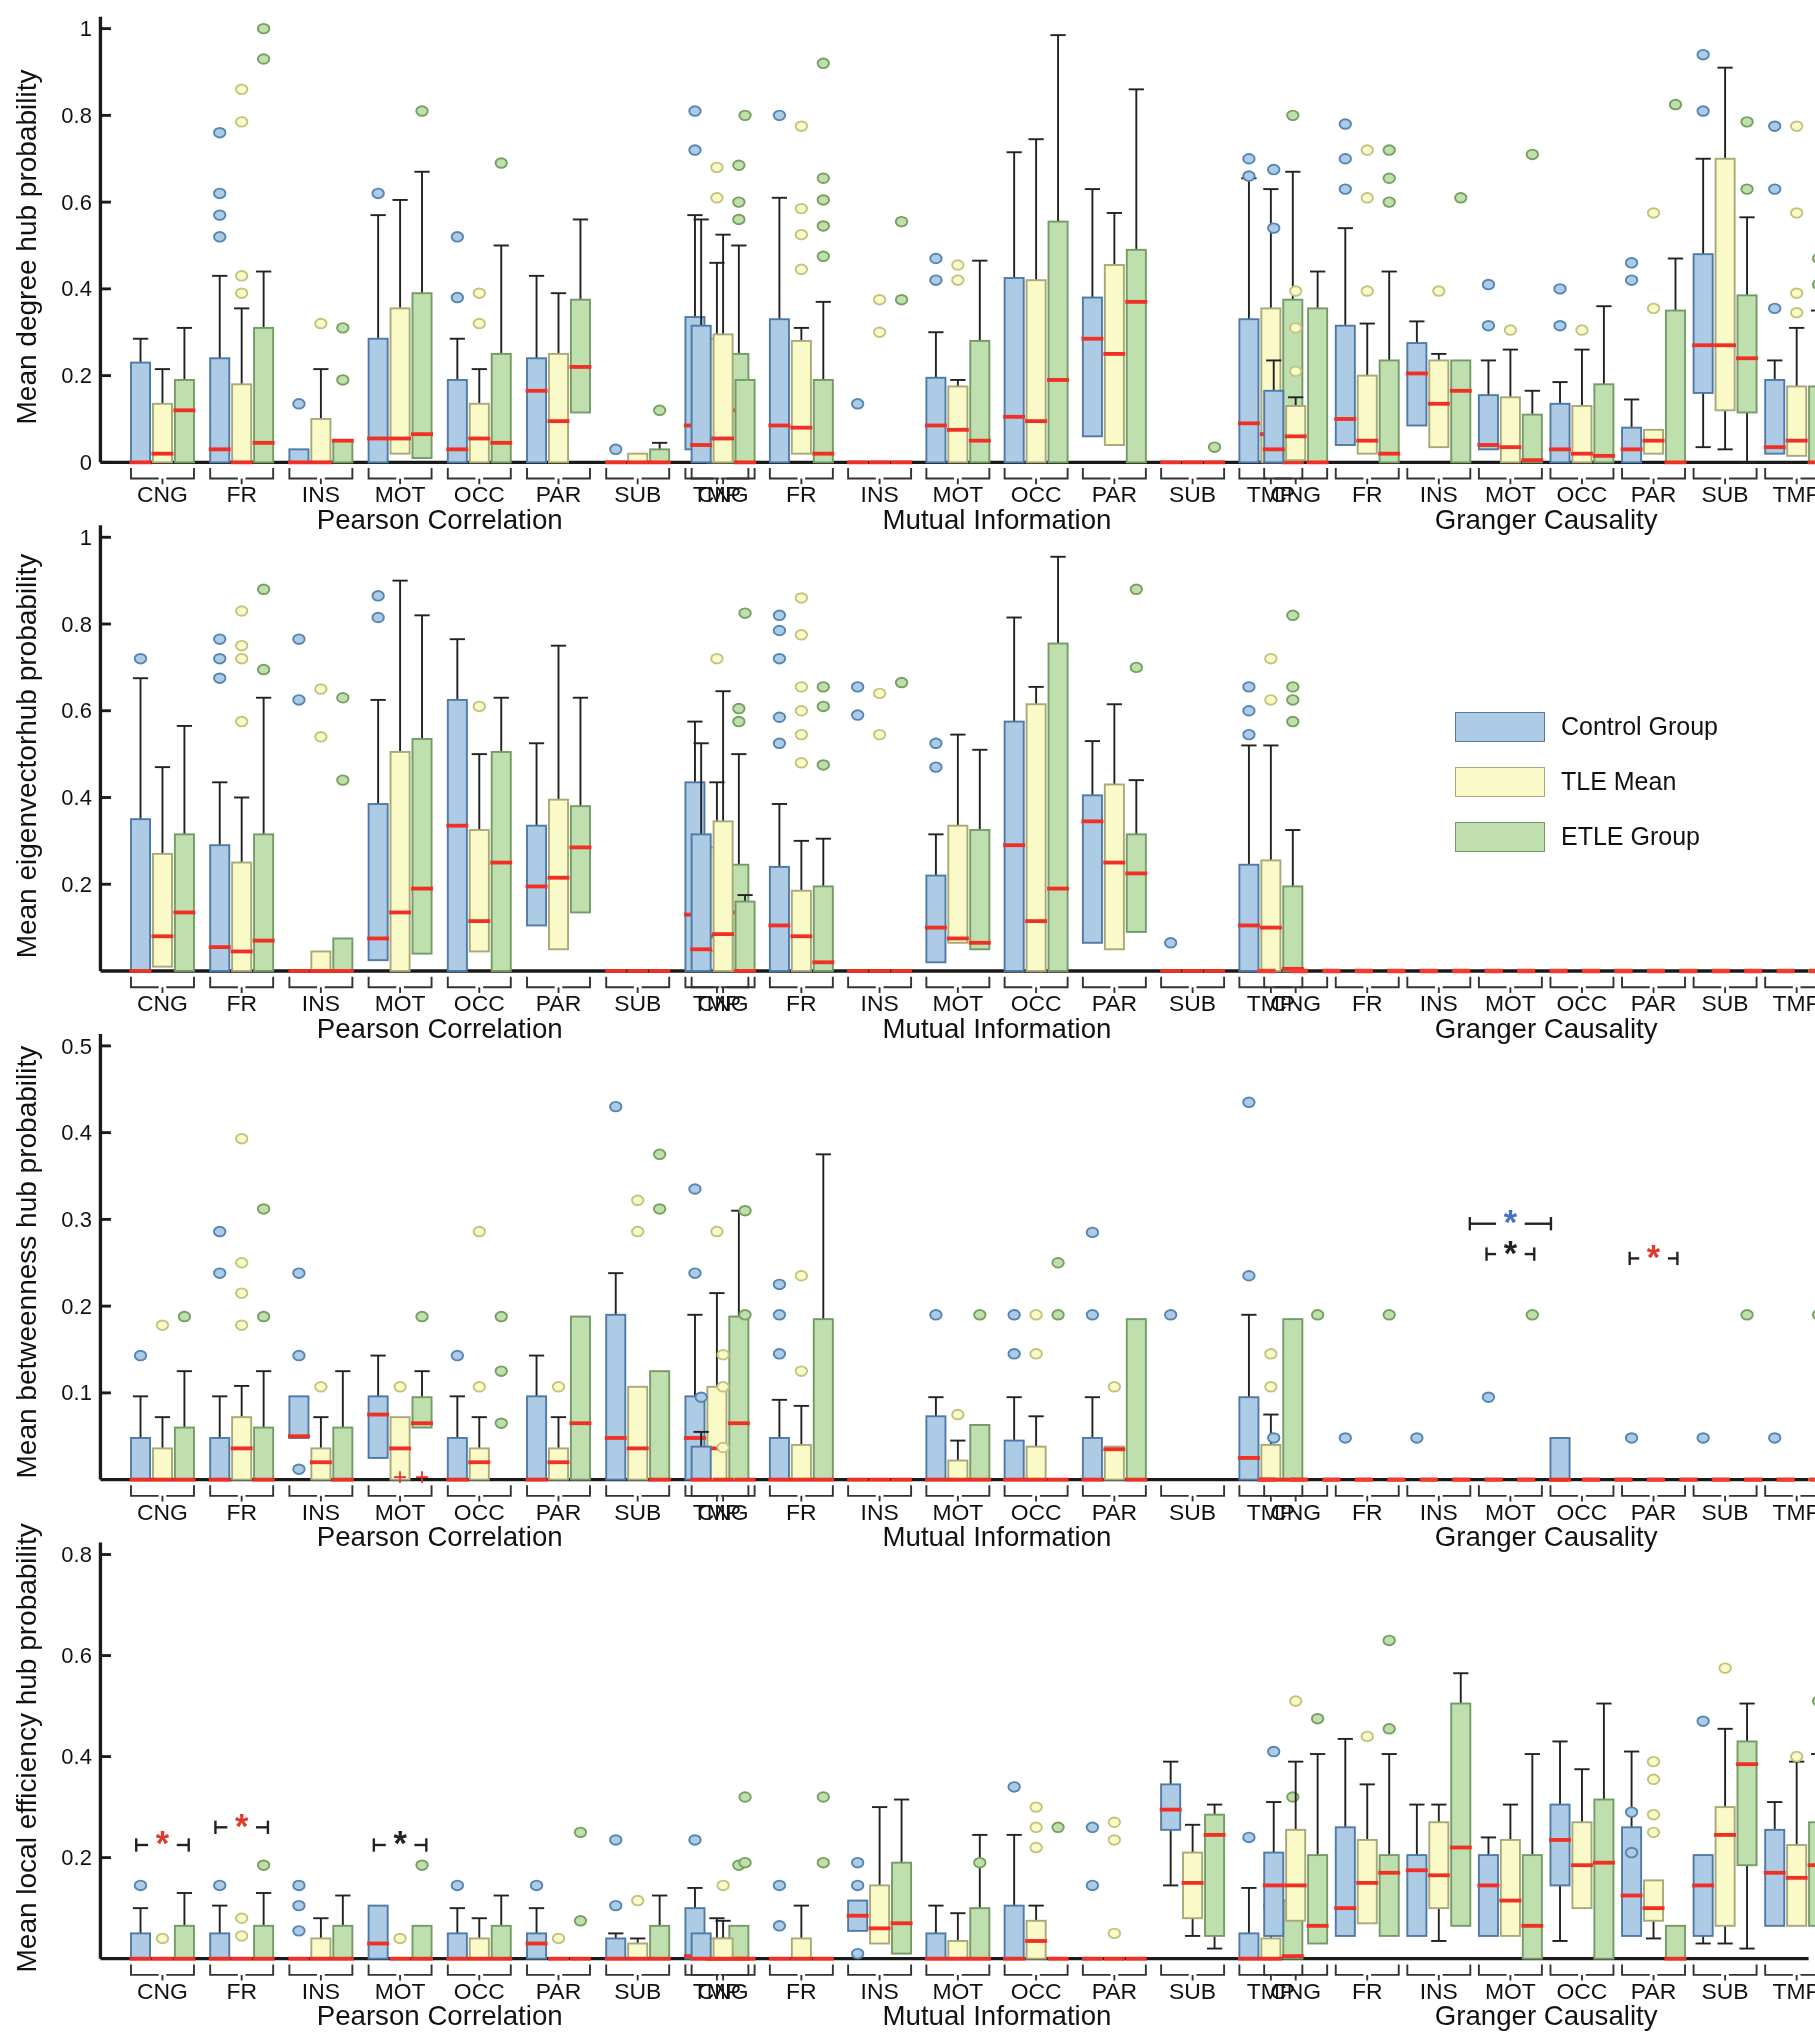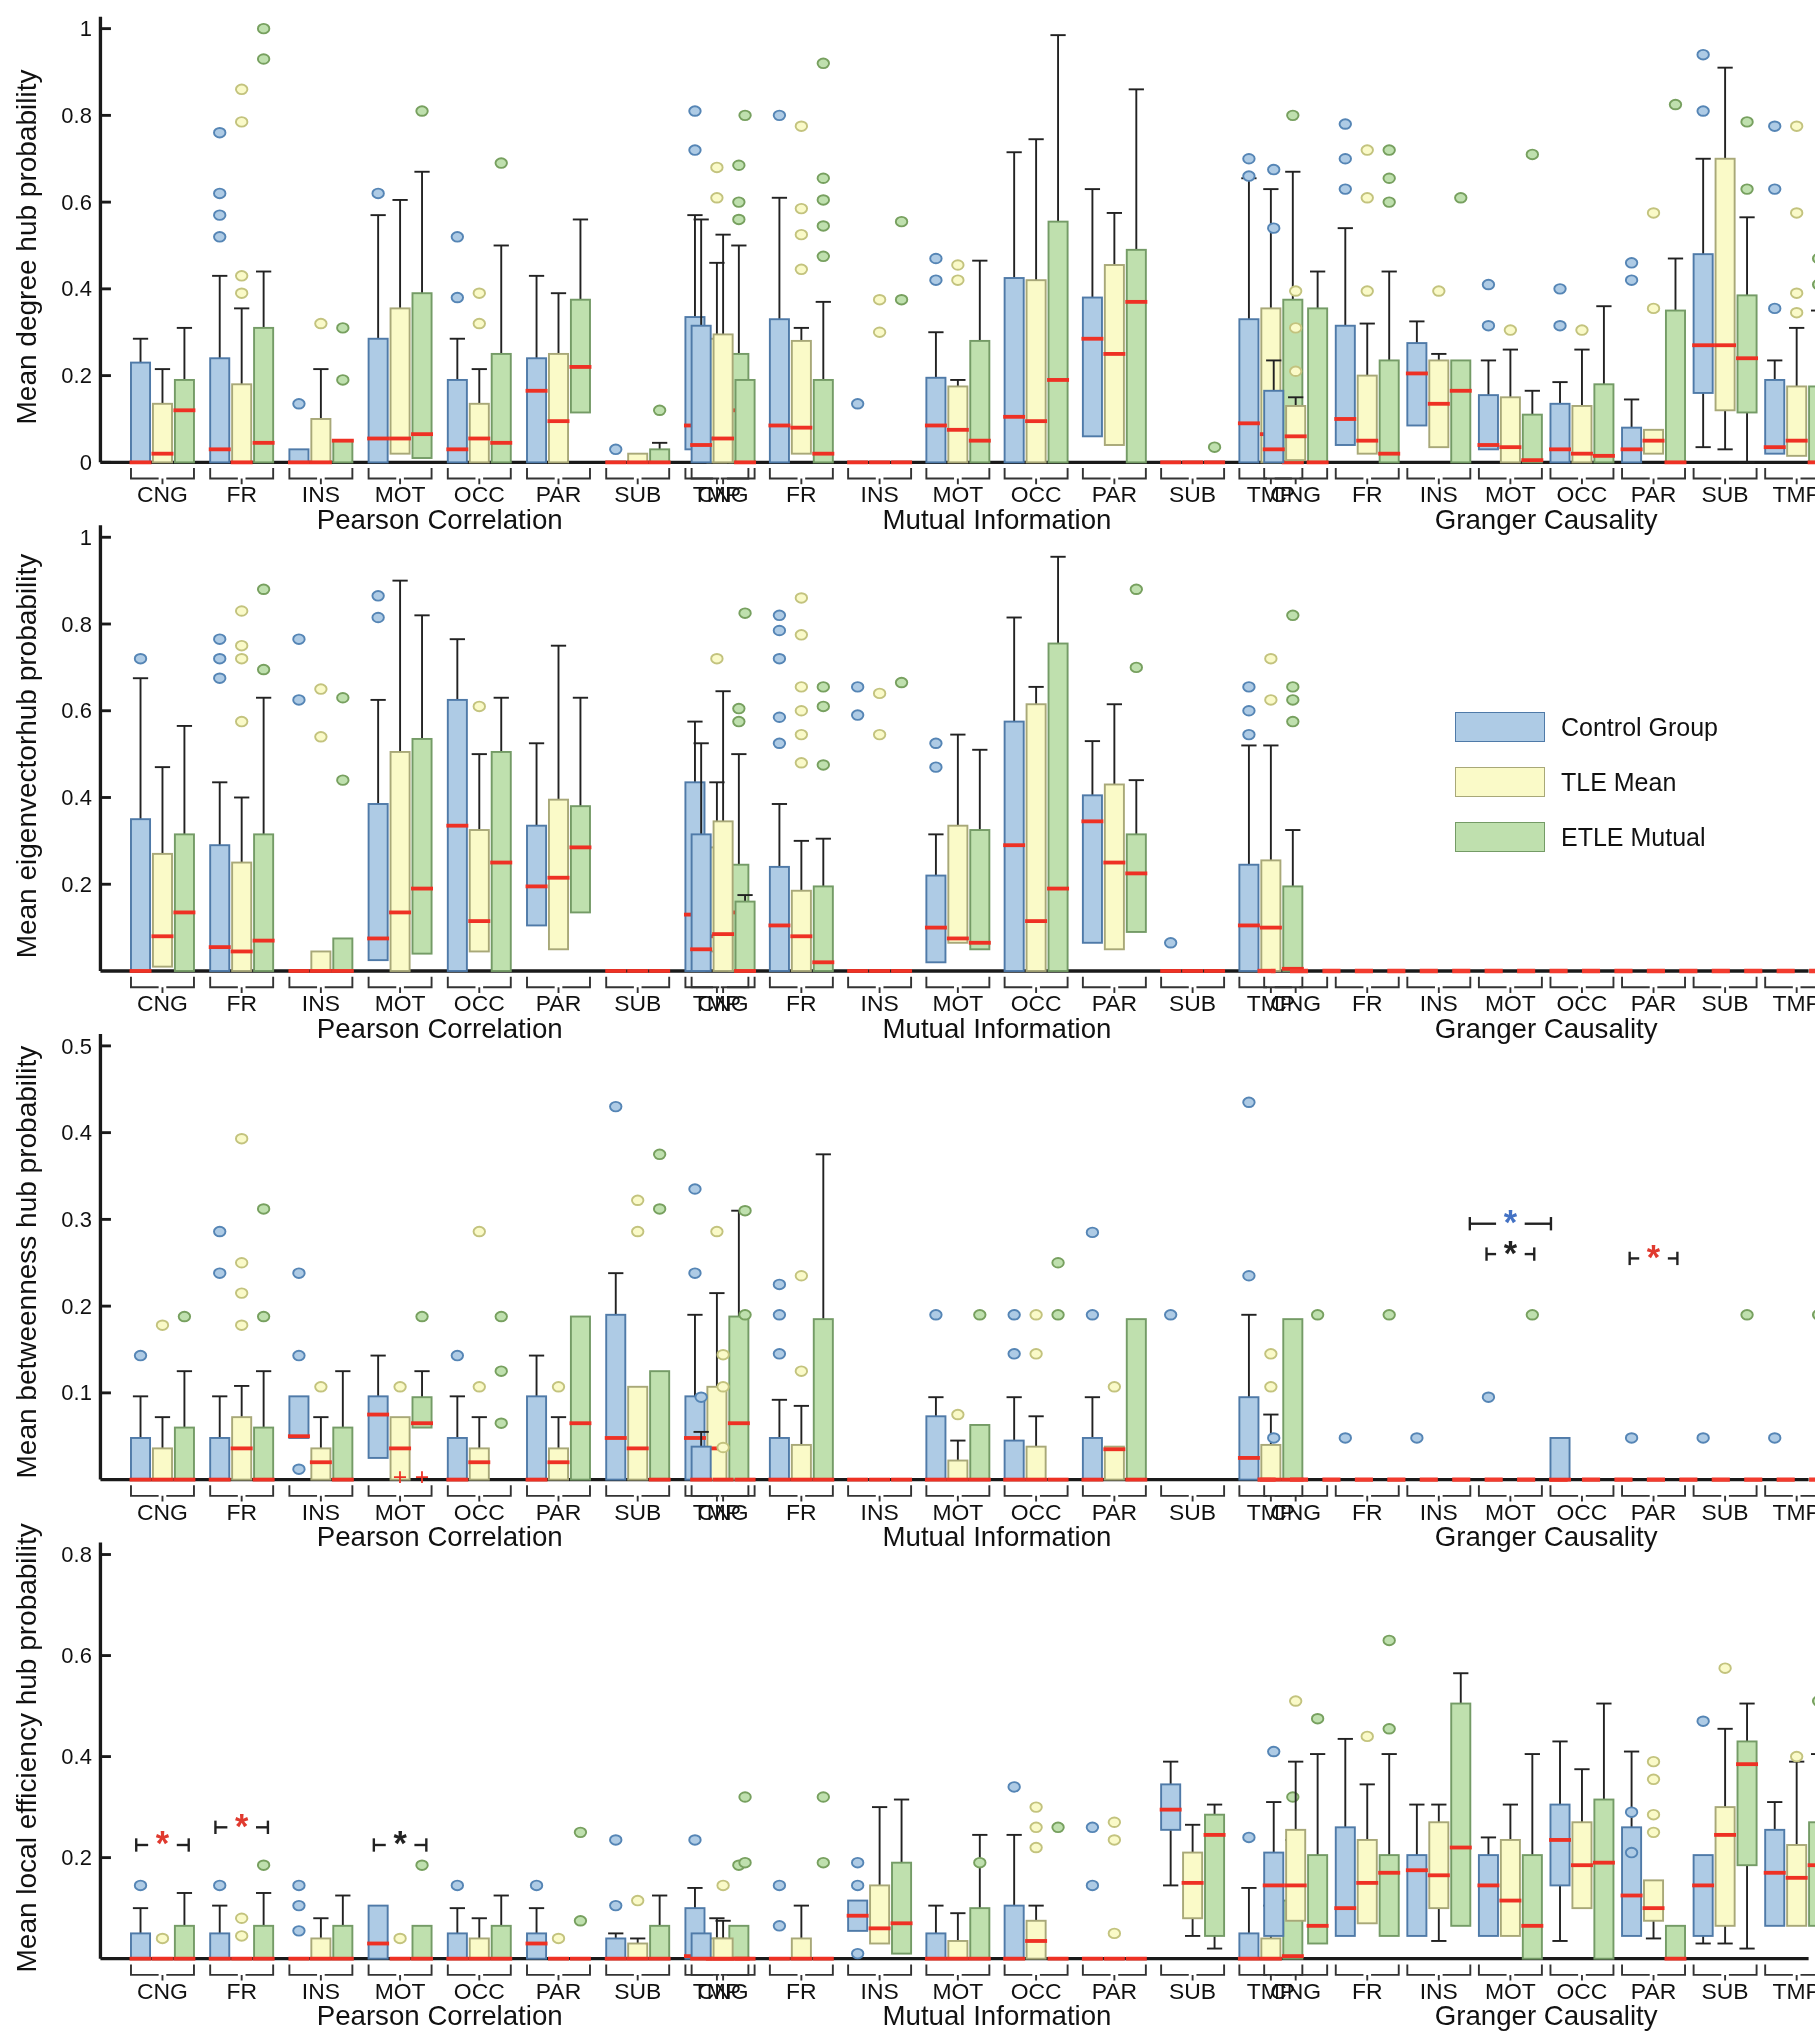--- a/index.html
+++ b/index.html
@@ -1,21 +1,21 @@
 <!DOCTYPE html>
 <html style="font-size:7.6px"><head>
 <meta charset="utf-8">
 <style>
   html,body{margin:0;padding:0;background:#ffffff;}
   #fig{position:relative;width:1816px;height:2035px;background:#ffffff;
        font-family:"Liberation Sans", sans-serif;overflow:hidden;}
   .ylab{position:absolute;transform:rotate(-90deg);transform-origin:center center;
         font-size:28px;color:#111;white-space:nowrap;text-align:center;}
   #legend{position:absolute;left:1408px;top:712px;}
-  .lrow{display:flex;align-items:center;margin-bottom:25px;padding-left:47px;}
+  .lrow{display:flex;margin-bottom:25px;padding-left:47px;}
   .sw{width:90px;height:30px;margin-right:16px;box-sizing:border-box;}
   .ltxt{font-size:25px;color:#111;}
   svg{position:absolute;left:0;top:0;}
 </style>
 </head>
 <body>
 
 <div id="fig">
   <svg id="plot" width="1816" height="2035" viewBox="0 0 3805 4265">
       <line x1="210" y1="35" x2="210" y2="969" stroke="#1a1a1a" stroke-width="7"></line>
@@ -1412,17 +1412,17 @@
     <div class="lrow">
       <span class="sw" style="background:#aecbe5;border:1.9px solid #4f7aa8;"></span>
       <span class="ltxt">Control Group</span>
     </div>
     <div class="lrow">
       <span class="sw" style="background:#fafac8;border:1.9px solid #a8a878;"></span>
       <span class="ltxt">TLE Mean</span>
     </div>
     <div class="lrow">
       <span class="sw" style="background:#bfe0ae;border:1.9px solid #749b66;"></span>
-      <span class="ltxt">ETLE Mutual</span>
+      <span class="ltxt">ETLE Group</span>
     </div>
   </div>
 </div>
 
 
 </body></html>

